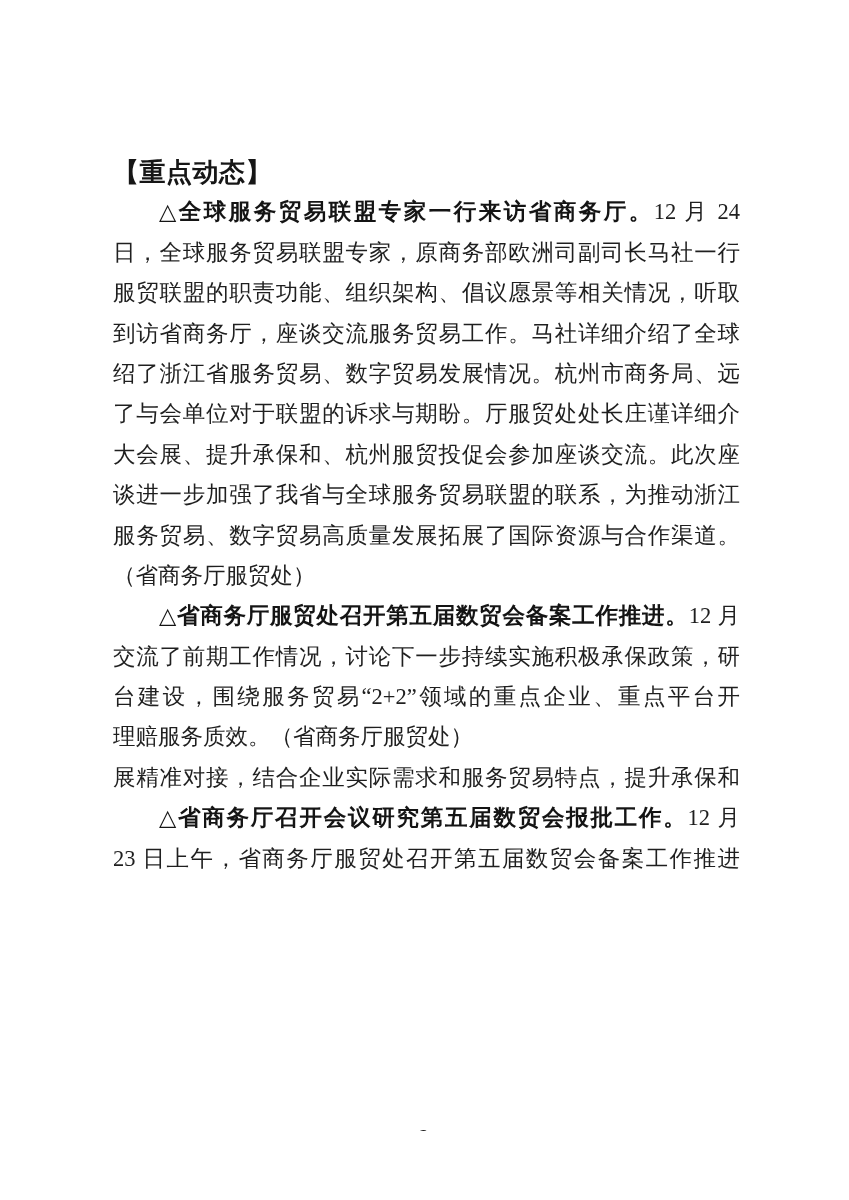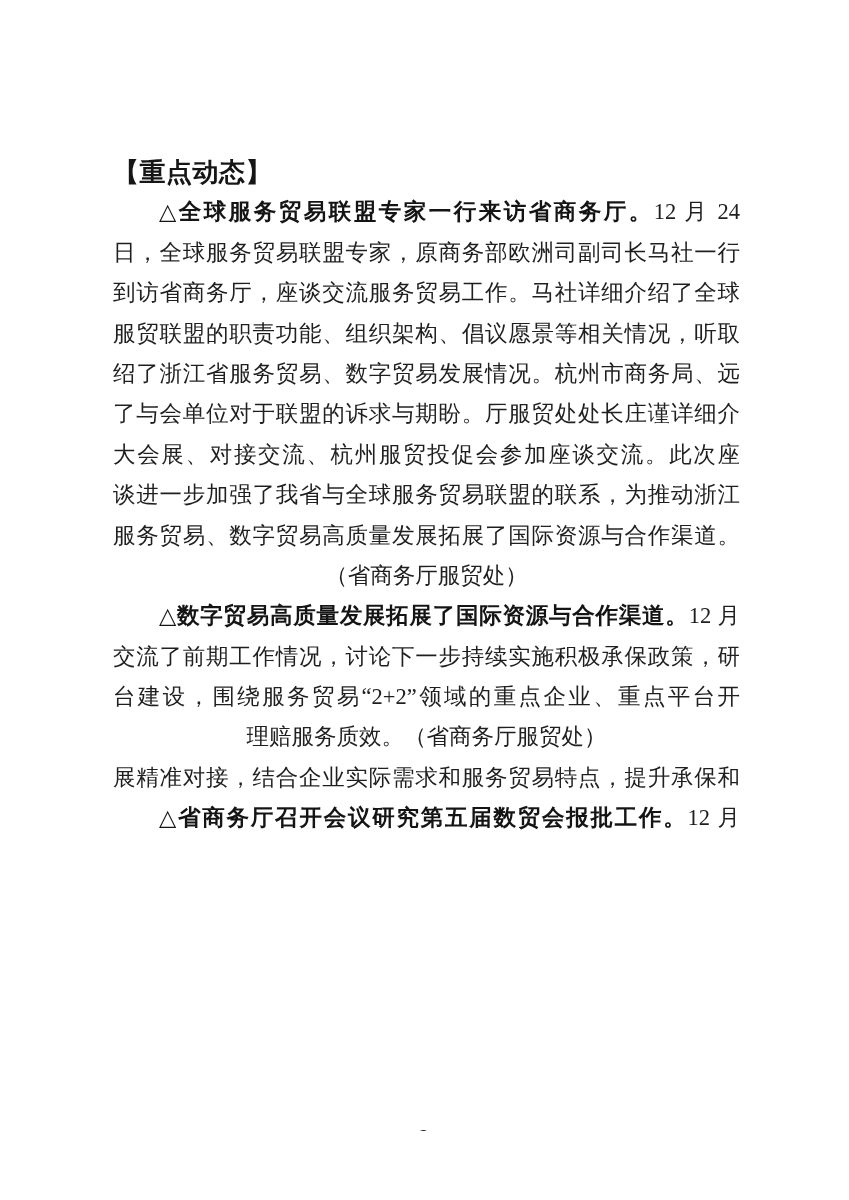--- a/index.html
+++ b/index.html
@@ -32,21 +32,21 @@
     height: 40.4px;
     letter-spacing: 0.5px;
     color: #161616;
     white-space: nowrap;
   }
   .line {
     font-size: 22.5px;
     line-height: 40.4px;
     height: 40.4px;
     overflow: visible;
-    text-align: center;
+    text-align: left;
     white-space: normal;
     word-break: keep-all;
   }
   .line.justify {
     text-align: justify;
     text-align-last: justify;
     text-justify: inter-ideograph;
   }
   .line.indent {
     text-indent: 46px;
@@ -70,30 +70,31 @@
 </style>
 </head>
 <body>
 
 <div class="page">
   <div class="content">
     <h1 class="heading">【重点动态】</h1>
     <div id="lines-container">
         <div class="line justify indent"><span class="b">△全球服务贸易联盟专家一行来访省商务厅。</span><span>12 月 24</span></div>
         <div class="line justify"><span>日，全球服务贸易联盟专家，原商务部欧洲司副司长马社一行</span></div>
+        <div class="line justify"><span>服贸联盟的职责功能、组织架构、倡议愿景等相关情况，听取</span></div>
         <div class="line justify"><span>到访省商务厅，座谈交流服务贸易工作。马社详细介绍了全球</span></div>
-        <div class="line justify"><span>服贸联盟的职责功能、组织架构、倡议愿景等相关情况，听取</span></div>
         <div class="line justify"><span>绍了浙江省服务贸易、数字贸易发展情况。杭州市商务局、远</span></div>
         <div class="line justify"><span>了与会单位对于联盟的诉求与期盼。厅服贸处处长庄谨详细介</span></div>
-        <div class="line justify"><span>大会展、对接交流、杭州服贸投促会参加座谈交流。此次座</span></div>
+        <div class="line justify"><span>大会展、提升承保和、杭州服贸投促会参加座谈交流。此次座</span></div>
         <div class="line justify"><span>谈进一步加强了我省与全球服务贸易联盟的联系，为推动浙江</span></div>
         <div class="line justify"><span>服务贸易、数字贸易高质量发展拓展了国际资源与合作渠道。</span></div>
         <div class="line"><span>（省商务厅服贸处）</span></div>
-        <div class="line justify indent"><span class="b">△数字贸易高质量发展拓展了国际资源与合作渠道。</span><span>12 月</span></div>
+        <div class="line justify indent"><span class="b">△省商务厅服贸处召开第五届数贸会备案工作推进。</span><span>12 月</span></div>
         <div class="line justify"><span>交流了前期工作情况，讨论下一步持续实施积极承保政策，研</span></div>
         <div class="line justify"><span>台建设，围绕服务贸易“2+2”领域的重点企业、重点平台开</span></div>
         <div class="line"><span>理赔服务质效。（省商务厅服贸处）</span></div>
         <div class="line justify"><span>展精准对接，结合企业实际需求和服务贸易特点，提升承保和</span></div>
         <div class="line justify indent"><span class="b">△省商务厅召开会议研究第五届数贸会报批工作。</span><span>12 月</span></div>
+        <div class="line justify"><span>23 日上午，省商务厅服贸处召开第五届数贸会备案工作推进</span></div>
       </div>
   </div>
   <div class="page-footer">- 2 -</div>
 </div>
 
 </body></html>

